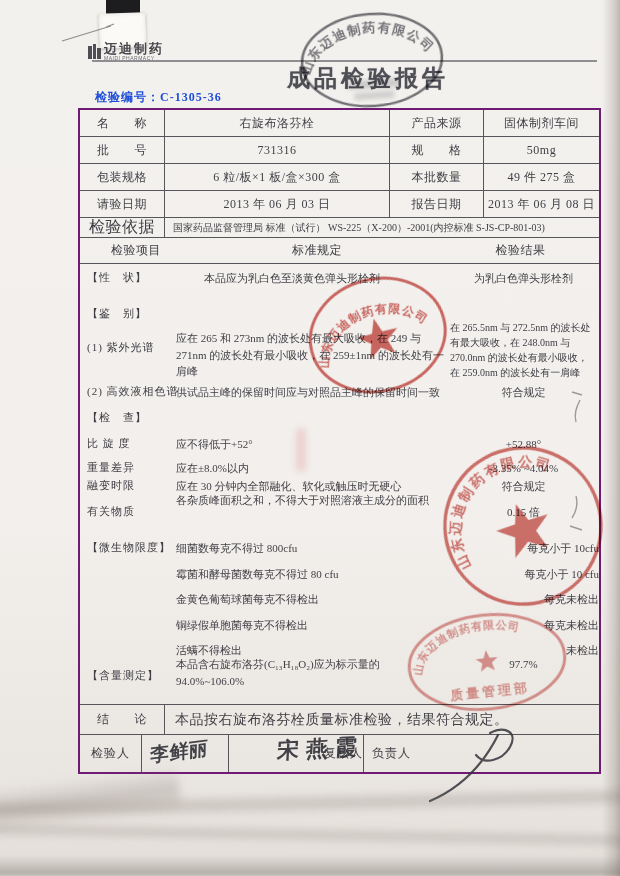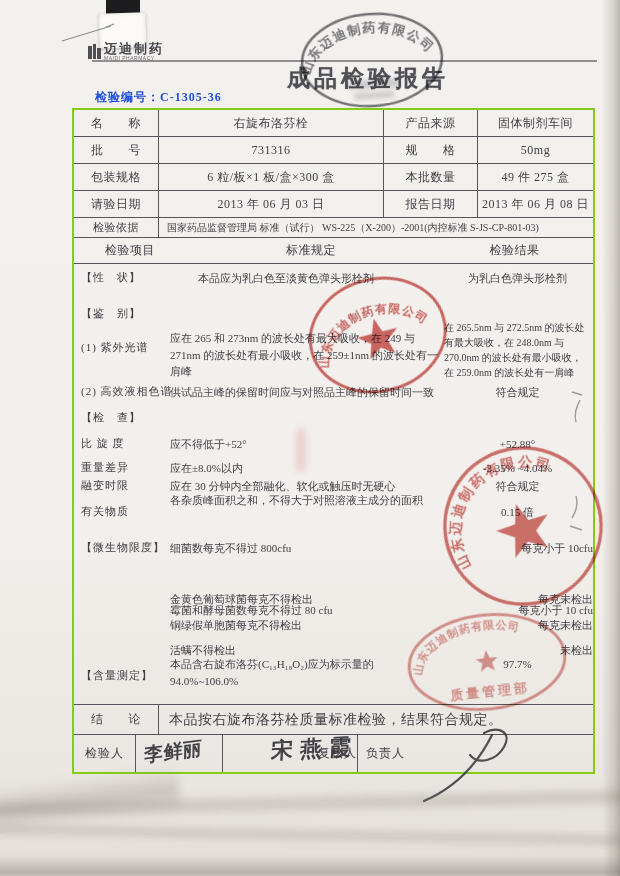--- a/index.html
+++ b/index.html
@@ -19,32 +19,32 @@
   .logo-mark{width:13px;height:15px;position:relative;}
   .logo-mark span{position:absolute;background:#4e4e54;}
   .logo-text{font-size:13px;font-weight:bold;letter-spacing:2px;color:#46464c;line-height:13px;}
   .logo-sub{font-size:5px;letter-spacing:.5px;color:#6a6a70;font-family:"Liberation Sans",sans-serif;}
   .head-rule{left:92px;top:60px;width:505px;height:2px;background:#6e6e72;opacity:.75;}
   .doc-title{left:287px;top:63px;font-size:23px;font-weight:bold;letter-spacing:4px;
              color:#4f4f56;text-shadow:0 0 1px rgba(80,80,90,.55);}
   .report-no{left:95px;top:89px;font-size:12px;font-weight:bold;letter-spacing:1px;color:#1d4ed8;}
   .pen-mark{left:56px;top:20px;}
   
-  .doc-table{left:72px;top:108px;width:519px;border:2px solid #84cc16;background:transparent;}
+  .doc-table{left:78px;top:108px;width:519px;border:2px solid #701a75;background:transparent;}
   .row{display:flex;border-bottom:1px solid #55555a;box-sizing:border-box;}
   .cell{box-sizing:border-box;display:flex;align-items:center;justify-content:center;
         font-size:12px;letter-spacing:.5px;}
   .bR{border-right:1px solid #55555a;}
   .info-row{height:27px;}
   .c-l1{width:85px;}
   .c-v1{width:225px;}
   .c-l2{width:94px;}
   .c-v2{flex:1;}
   .basis-row{height:20px;}
-  .basis-label{width:85px;font-size:11px;}
+  .basis-label{width:85px;font-size:16px;}
   .basis-val{flex:1;justify-content:flex-start;padding-left:8px;font-size:10px;letter-spacing:0;}
   .hdr-row{height:26px;border-bottom:1px solid #55555a;}
   .h1{width:112px;}
   .h2{width:250px;}
   .h3{flex:1;}
   
   .detail{position:relative;height:440px;border-bottom:1px solid #55555a;font-size:11px;}
   .drow{position:absolute;left:0;right:0;display:flex;align-items:flex-start;}
   .di{width:96px;padding-left:7px;box-sizing:border-box;white-space:nowrap;letter-spacing:1px;}
   .ds{width:272px;box-sizing:border-box;line-height:1.5;}
@@ -197,21 +197,21 @@
     <div class="drow" style="top:228px;">
       <div class="di pt12">有关物质</div>
       <div class="ds">各杂质峰面积之和，不得大于对照溶液主成分的面积</div>
       <div class="dr pt12">0.15 倍</div>
     </div>
     <div class="drow" style="top:276px;">
       <div class="di">【微生物限度】</div>
       <div class="ds">细菌数每克不得过 800cfu</div>
       <div class="dr left">每克小于 10cfu</div>
     </div>
-    <div class="drow" style="top:302px;margin-top:36px;">
+    <div class="drow" style="top:302px;">
       <div class="di"></div>
       <div class="ds">霉菌和酵母菌数每克不得过 80 cfu</div>
       <div class="dr left">每克小于 10 cfu</div>
     </div>
     <div class="drow" style="top:327px;">
       <div class="di"></div>
       <div class="ds">金黄色葡萄球菌每克不得检出</div>
       <div class="dr left">每克未检出</div>
     </div>
     <div class="drow" style="top:353px;">

